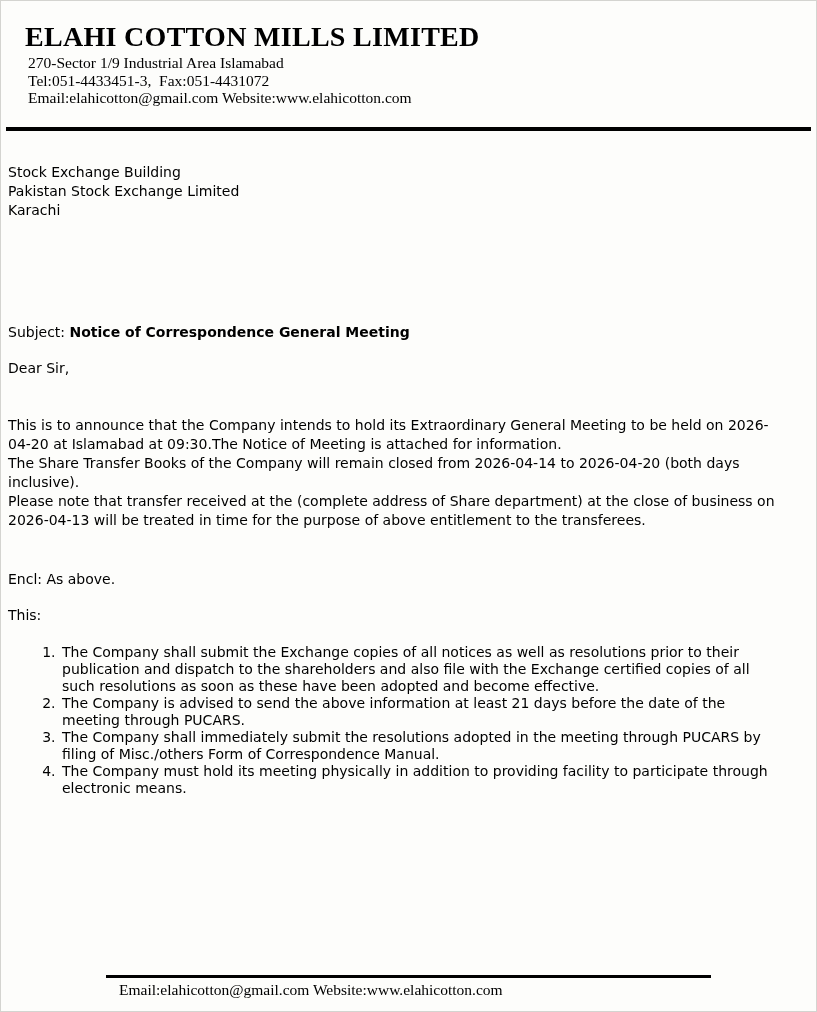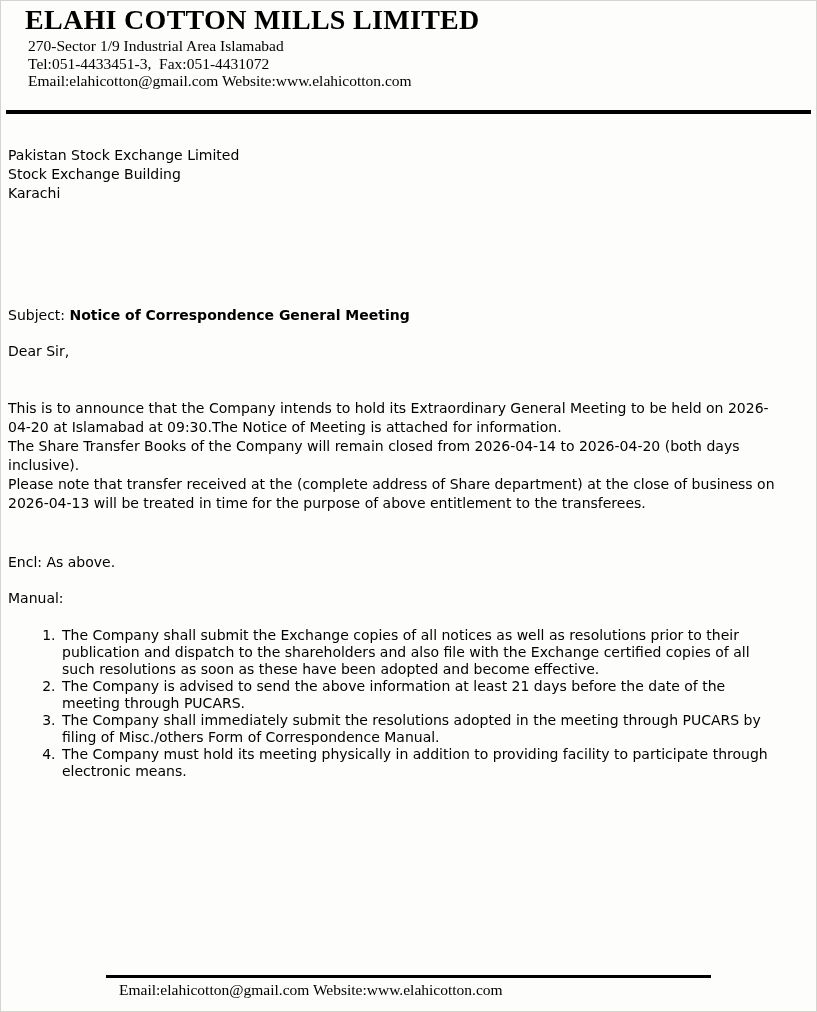--- a/index.html
+++ b/index.html
@@ -15,20 +15,21 @@
     border: 1px solid #d4d4d0;
     background: #fdfdfb;
     color: #000000;
     overflow: hidden;
   }
 
   
   .letterhead {
     padding: 2px 24px 0 24px;
     font-family: "Liberation Serif", serif;
+    margin-top: 17px;
   }
   .company-name {
     margin: 0;
     font-size: 28px;
     line-height: 34px;
     font-weight: bold;
     letter-spacing: 0.3px;
     font-family: "Liberation Serif", serif;
   }
   .lh-line {
@@ -96,42 +97,42 @@
     <div class="lh-line">270-Sector 1/9 Industrial Area Islamabad</div>
     <div class="lh-line">Tel:051-4433451-3,  Fax:051-4431072</div>
     <div class="lh-line">Email:elahicotton@gmail.com Website:www.elahicotton.com</div>
   </div>
   <div class="top-rule"></div>
 
   <div class="content">
 
 
     <div class="recipient-block">
+      <div>Stock Exchange Building</div>
       <div>Pakistan Stock Exchange Limited</div>
-      <div>Stock Exchange Building</div>
       <div>Karachi</div>
     </div>
 
     <div class="subject-line">
       <span>Subject:</span>
       <span class="subject-title">Notice of Correspondence General Meeting</span>
     </div>
 
     <div class="salutation">Dear Sir,</div>
 
     <div class="body-para">
       <div>This is to announce that the Company intends to hold its Extraordinary General Meeting to be held on 2026-04-20 at Islamabad at 09:30.The Notice of Meeting is attached for information.</div>
       <div>The Share Transfer Books of the Company will remain closed from 2026-04-14 to 2026-04-20 (both days inclusive).</div>
       <div>Please note that transfer received at the (complete address of Share department) at the close of business on 2026-04-13 will be treated in time for the purpose of above entitlement to the transferees.</div>
     </div>
 
 
     <div class="enclosure">Encl: As above.</div>
 
-    <div class="notes-heading">Manual:</div>
+    <div class="notes-heading">This:</div>
 
     <ol class="notes-list">
       <li>The Company shall submit the Exchange copies of all notices as well as resolutions prior to their publication and dispatch to the shareholders and also file with the Exchange certified copies of all such resolutions as soon as these have been adopted and become effective.</li>
       <li>The Company is advised to send the above information at least 21 days before the date of the meeting through PUCARS.</li>
       <li>The Company shall immediately submit the resolutions adopted in the meeting through PUCARS by filing of Misc./others Form of Correspondence Manual.</li>
       <li>The Company must hold its meeting physically in addition to providing facility to participate through electronic means.</li>
     </ol>
 
   </div>
 

